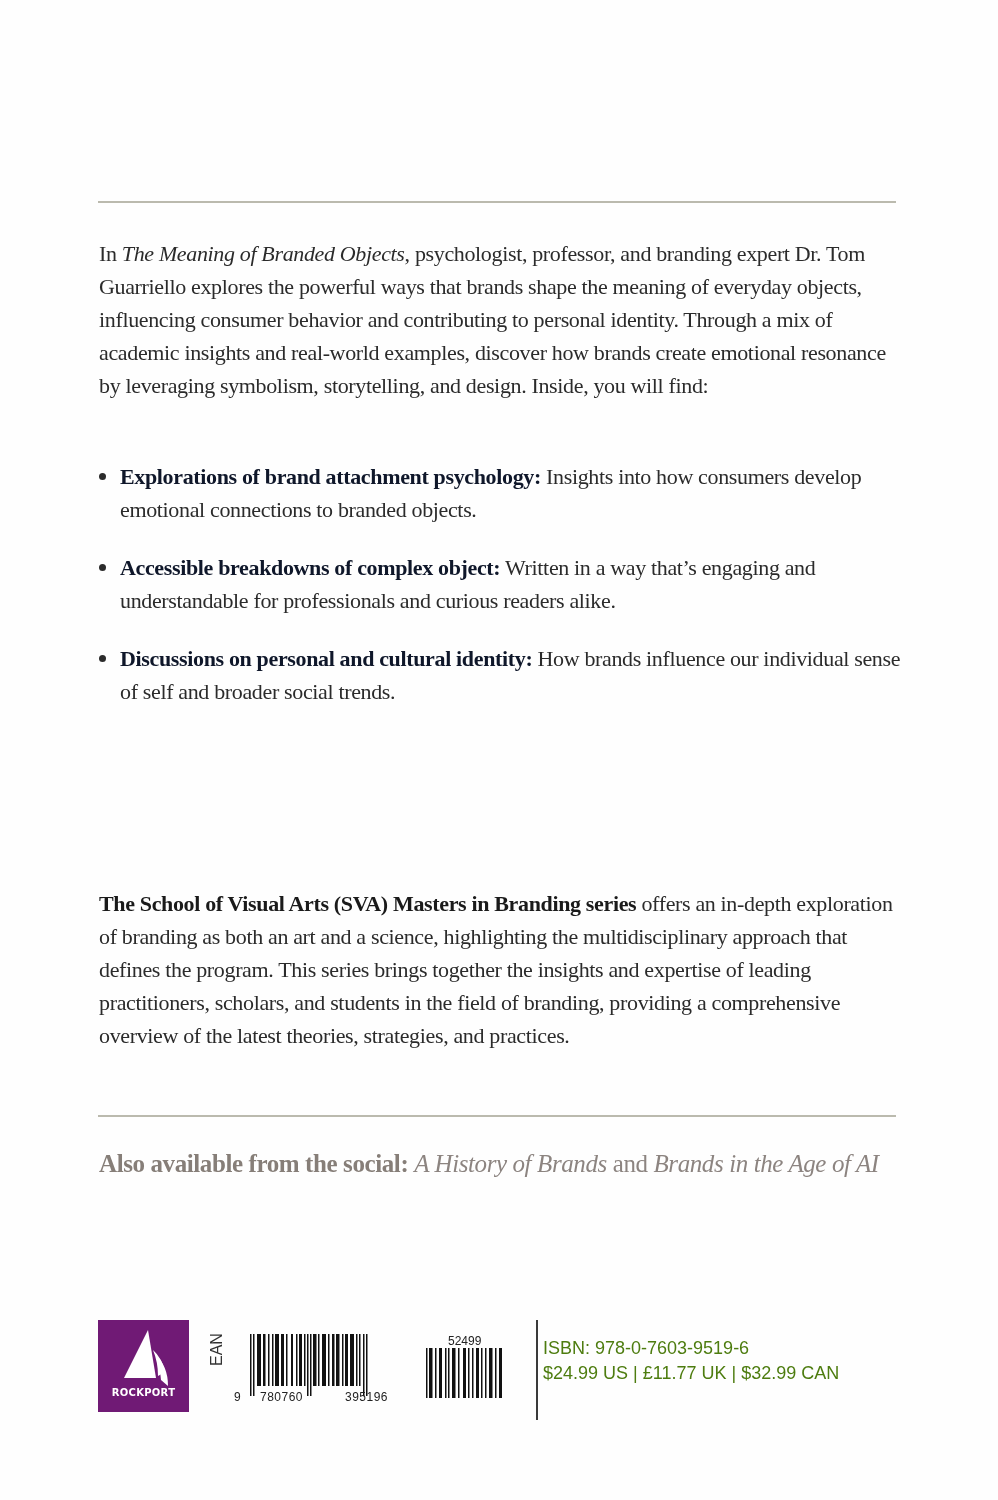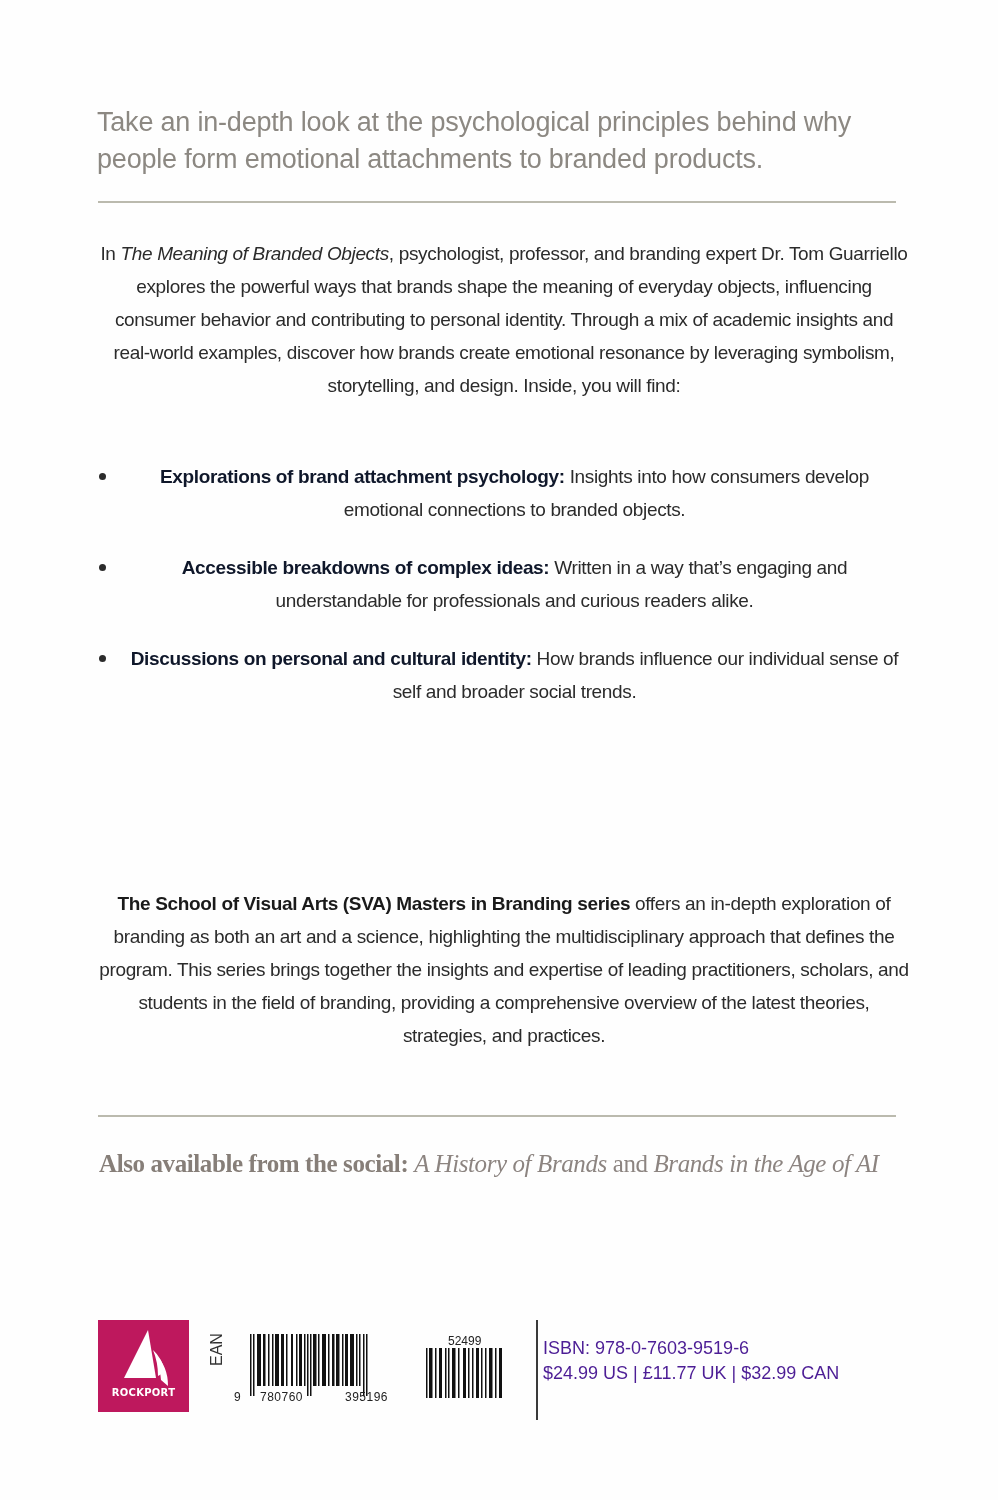--- a/index.html
+++ b/index.html
@@ -12,24 +12,23 @@
     font-size: 27px; line-height: 37px; color: #8c8882;
     letter-spacing: -0.2px;
   }
   .rule {
     position: absolute; left: 98px; width: 798px; height: 2px; background: #bbbaae;
   }
   .rule.r1 { top: 201px; }
   .rule.r2 { top: 1115px; }
 
   .body-text {
-    font-family: Liberation Sans, sans-serif;
-    font-size: 19px; line-height: 33px; color: #2b2b2b;
+    font-family: Liberation Serif, serif;
+    font-size: 22px; line-height: 33px; color: #2b2b2b;
     letter-spacing: -0.35px;
-    text-align: center;
   }
   .intro { position: absolute; left: 99px; top: 237px; width: 810px; }
   .intro i { font-style: italic; }
 
   .bullets { position: absolute; left: 99px; top: 460px; width: 810px; margin: 0; padding: 0; list-style: none; }
   .bullets li { position: relative; padding-left: 21px; margin-bottom: 25px; }
   .bullets .dot {
     position: absolute; left: 0; top: 13px; width: 7px; height: 7px; border-radius: 50%; background: #2b2b2b;
   }
   .bullets b { font-weight: bold; color: #0f172a; }
@@ -40,21 +39,21 @@
 
   .also {
     position: absolute; left: 99px; top: 1146px; width: 810px;
     font-family: "Liberation Serif", serif;
     font-size: 25px; line-height: 36px; color: #8c8480; letter-spacing: -0.4px;
   }
   .also b { font-weight: bold; color: #867e78; }
   .also i { font-style: italic; }
 
   .logo {
-    position: absolute; left: 98px; top: 1320px; width: 91px; height: 92px; background: #be185d;
+    position: absolute; left: 98px; top: 1320px; width: 91px; height: 92px; background: #701a75;
   }
   .logo svg { position: absolute; left: 0; top: 0; }
   .logo .logo-text {
     position: absolute; left: 0; width: 91px; top: 67px; text-align: center;
     font-family: "DejaVu Sans", sans-serif; font-weight: bold; font-size: 10px; color: #ffffff; letter-spacing: 0.3px;
   }
 
   .ean-label {
     position: absolute; left: 208px; top: 1366px;
     font-family: "Liberation Sans", sans-serif; font-size: 16px; color: #333;
@@ -66,42 +65,41 @@
   }
   .d-first { left: 234px; top: 1390px; }
   .d-left { left: 260px; top: 1390px; letter-spacing: 0.5px; }
   .d-right { left: 345px; top: 1390px; letter-spacing: 0.5px; }
   .d-addon { left: 448px; top: 1334px; }
 
   .vsep { position: absolute; left: 536px; top: 1320px; width: 2px; height: 100px; background: #3a3a3a; }
 
   .info {
     position: absolute; left: 543px; top: 1336px;
-    font-family: "Liberation Sans", sans-serif; font-size: 18px; line-height: 24.5px; color: #4c1d95;
+    font-family: "Liberation Sans", sans-serif; font-size: 18px; line-height: 24.5px; color: #4d7c0f;
   }
   .info div { white-space: nowrap; }
 </style>
 </head>
 <body>
 
 <div class="page">
 
-  <div class="tagline">Take an in-depth look at the psychological principles behind why people form emotional attachments to branded products.</div>
   <div class="rule r1"></div>
 
   <p class="body-text intro" style="margin:0"><span>In </span><i>The Meaning of Branded Objects</i><span>, psychologist, professor, and branding expert Dr. Tom Guarriello explores the powerful ways that brands shape the meaning of everyday objects, influencing consumer behavior and contributing to personal identity. Through a mix of academic insights and real-world examples, discover how brands create emotional resonance by leveraging symbolism, storytelling, and design. Inside, you will find:</span></p>
 
   <ul class="body-text bullets">
     <li>
       <span class="dot"></span>
       <b>Explorations of brand attachment psychology:</b><span> Insights into how consumers develop emotional connections to branded objects.</span>
     </li>
     <li>
       <span class="dot"></span>
-      <b>Accessible breakdowns of complex ideas:</b><span> Written in a way that’s engaging and understandable for professionals and curious readers alike.</span>
+      <b>Accessible breakdowns of complex object:</b><span> Written in a way that’s engaging and understandable for professionals and curious readers alike.</span>
     </li>
     <li>
       <span class="dot"></span>
       <b>Discussions on personal and cultural identity:</b><span> How brands influence our individual sense of self and broader social trends.</span>
     </li>
   </ul>
 
 
   <p class="body-text series" style="margin:0"><b>The School of Visual Arts (SVA) Masters in Branding series</b><span> offers an in-depth exploration of branding as both an art and a science, highlighting the multidisciplinary approach that defines the program. This series brings together the insights and expertise of leading practitioners, scholars, and students in the field of branding, providing a comprehensive overview of the latest theories, strategies, and practices.</span></p>
 

